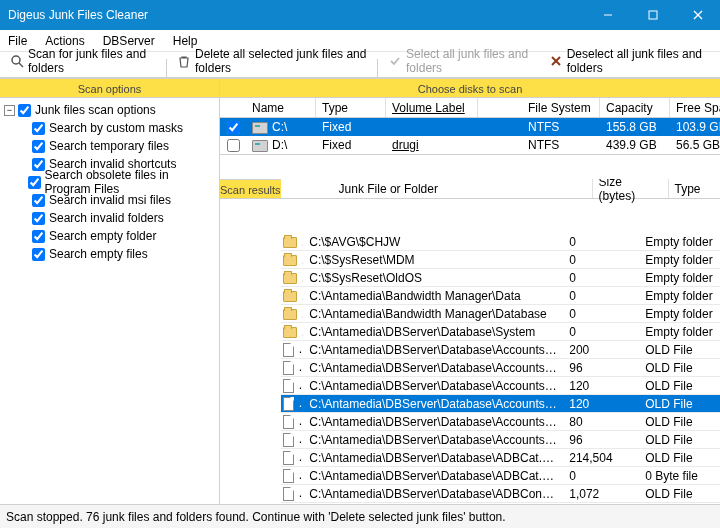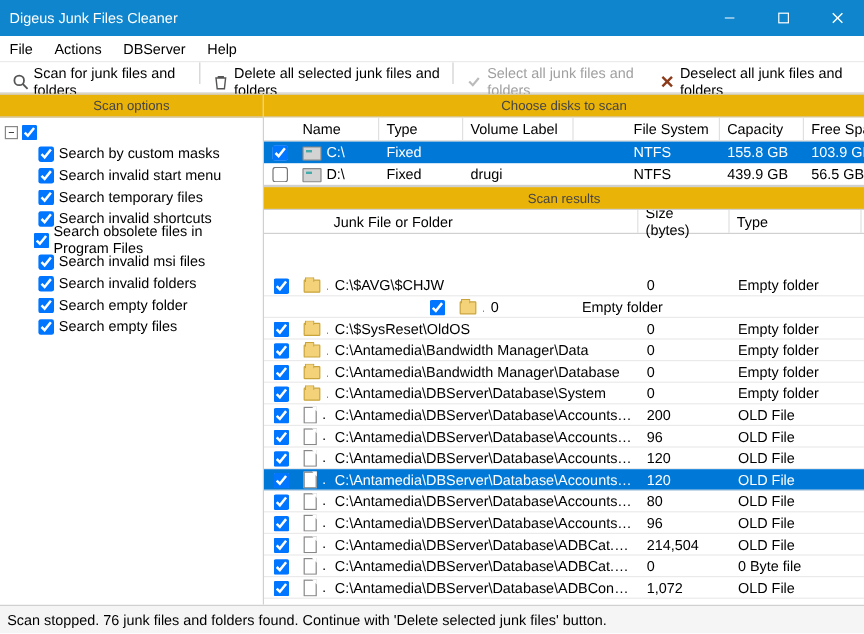--- a/index.html
+++ b/index.html
@@ -3,52 +3,52 @@
 <meta charset="utf-8">
 <style>
 * { box-sizing: border-box; margin: 0; padding: 0; font-family: "Segoe UI", Tahoma, sans-serif; font-size: 12px; }
 body { background: #fff; width: 720px; height: 528px; overflow: hidden; display: flex; flex-direction: column; }
 .titlebar { background: #0e85cd; color: #fff; height: 30px; display: flex; align-items: center; padding-left: 8px; }
 .titlebar-title { flex: 1; font-size: 12px; }
 .titlebar-btns { display: flex; }
 .tb-btn { width: 45px; height: 30px; display: flex; align-items: center; justify-content: center; color: #fff; }
 .menubar { background: #fff; height: 22px; display: flex; align-items: center; padding-left: 8px; gap: 18px; border-bottom: 1px solid #e5e5e5; }
 .menubar span { cursor: default; }
-.toolbar { background: #fff; height: 26px; display: flex; align-items: flex-start; padding: 0 6px; border-bottom: 1px solid #d0d0d0; gap: 4px; }
+.toolbar { background: #fff; height: 26px; display: flex; align-items: flex-end; padding: 0 6px; border-bottom: 1px solid #d0d0d0; gap: 4px; }
 .tool-btn { display: flex; align-items: center; gap: 4px; padding: 2px 4px; cursor: default; }
 .tool-btn.disabled { color: #a0a0a0; }
 .tool-icon { width: 16px; height: 16px; display: inline-flex; align-items: center; justify-content: center; }
 .tool-sep { width: 1px; height: 18px; background: #d0d0d0; margin: 0 2px; }
 .main { flex: 1; display: flex; overflow: hidden; }
 .left-pane { width: 220px; border-right: 1px solid #d0d0d0; display: flex; flex-direction: column; }
-.pane-header { background: #eab308; border: 1px solid #d0d0d0; border-left: none; border-right: none; text-align: center; height: 20px; line-height: 20px; color: #444; font-size: 11px; }
+.pane-header { background: #fde047; border: 1px solid #d0d0d0; border-left: none; border-right: none; text-align: center; height: 20px; line-height: 20px; color: #444; font-size: 11px; }
 .tree { padding: 4px 4px; overflow: auto; flex: 1; }
 .tree-node { display: flex; align-items: center; height: 16px; margin-bottom: 2px; }
 .tree-expand { width: 11px; height: 11px; border: 1px solid #888; font-size: 9px; line-height: 9px; text-align: center; margin-right: 3px; cursor: default; background: #fff; }
 .tree-spacer { width: 14px; display: inline-block; }
 .tree-check { margin-right: 4px; }
 .right-pane { flex: 1; display: flex; flex-direction: column; overflow: hidden; }
 .disk-section { display: flex; flex-direction: column; border-bottom: 1px solid #d0d0d0; }
 .table { width: 100%; }
 .thead { display: flex; background: #fff; border-bottom: 1px solid #d0d0d0; height: 20px; align-items: flex-start; }
 .th { padding: 0 6px; border-right: 1px solid #e0e0e0; height: 100%; display: flex; align-items: center; color: #000; }
 .tbody { }
 .tr { display: flex; height: 18px; align-items: center; }
 .tr.selected { background: #0078d7; color: #fff; }
 .td { padding: 0 6px; overflow: hidden; text-overflow: ellipsis; white-space: nowrap; }
 .disk-check-col { width: 26px; flex-shrink: 0; text-align: center; }
 .disk-name-col { width: 70px; flex-shrink: 0; }
 .disk-type-col { width: 70px; flex-shrink: 0; }
-.disk-vol-col { width: 92px; flex-shrink: 0; }
+.disk-vol-col { width: 92px; flex-shrink: 0; text-decoration: underline; }
 .disk-fs-col { width: 78px; flex-shrink: 0; margin-left: 44px; }
 .disk-cap-col { width: 70px; flex-shrink: 0; }
 .disk-free-col { width: 110px; flex-shrink: 0; }
 .drive-icon { width: 16px; height: 12px; background: #d3d3d3; border: 1px solid #888; border-radius: 1px; display: inline-block; margin-right: 4px; vertical-align: middle; position: relative; }
 .drive-icon::after { content: ''; position: absolute; left: 2px; top: 2px; width: 5px; height: 2px; background: #4aa; }
-.results-section { flex: 1; display: flex; flex-direction: column; overflow: hidden; margin-top: 0; }
+.results-section { flex: 1; display: flex; flex-direction: row; overflow: hidden; margin-top: 24px; }
 .results-body { flex: 1; overflow-y: auto; overflow-x: hidden; }
 .res-check-col { width: 26px; flex-shrink: 0; text-align: center; }
 .res-path-col { width: 260px; flex-shrink: 0; }
 .res-size-col { width: 76px; flex-shrink: 0; }
 .res-type-col { width: 110px; flex-shrink: 0; }
 .folder-icon { width: 14px; height: 11px; display: inline-block; margin-right: 4px; vertical-align: middle; background: #f3d27a; border: 1px solid #c9a43a; border-radius: 1px; position: relative; }
 .folder-icon::before { content: ''; position: absolute; top: -3px; left: 0; width: 6px; height: 3px; background: #f3d27a; border: 1px solid #c9a43a; border-bottom: none; border-radius: 1px 1px 0 0; }
 .file-icon { width: 11px; height: 14px; display: inline-block; margin-right: 4px; vertical-align: middle; background: #fff; border: 1px solid #888; position: relative; }
 .file-icon::after { content: ''; position: absolute; right: -1px; top: -1px; width: 0; height: 0; border-left: 4px solid transparent; border-top: 4px solid #fff; }
 .statusbar { height: 24px; border-top: 1px solid #d0d0d0; display: flex; align-items: center; padding: 0 6px; background: #f5f5f5; font-size: 12px; }
@@ -127,33 +127,28 @@
   </div>
 </div>
 
 <div class="main">
   <div class="left-pane">
     <div class="pane-header">Scan options</div>
     <div class="tree">
       <div class="tree-node">
         <span class="tree-expand">−</span>
         <input type="checkbox" class="tree-check" checked="" style="">
+        <span>Junk files scan options</span>
       </div>
       <div id="tree-children">
           <div class="tree-node">
             <span class="tree-spacer"></span>
             <span class="tree-spacer"></span>
             <input type="checkbox" class="tree-check" checked="" style="">
             <span>Search by custom masks</span>
-          </div>
-          <div class="tree-node">
-            <span class="tree-spacer"></span>
-            <span class="tree-spacer"></span>
-            <input type="checkbox" class="tree-check" checked="" style="">
-            <span>Search invalid start menu</span>
           </div>
           <div class="tree-node">
             <span class="tree-spacer"></span>
             <span class="tree-spacer"></span>
             <input type="checkbox" class="tree-check" checked="" style="">
             <span>Search temporary files</span>
           </div>
           <div class="tree-node">
             <span class="tree-spacer"></span>
             <span class="tree-spacer"></span>
@@ -244,20 +239,21 @@
             <div class="tr res-tr">
               <div class="td res-check-col"><input type="checkbox" checked="" style=""></div>
               <div class="td" style="width:26px;flex-shrink:0;"><span class="folder-icon"></span></div>
               <div class="td res-path-col">C:\$AVG\$CHJW</div>
               <div class="td res-size-col">0</div>
               <div class="td res-type-col">Empty folder</div>
             </div>
             <div class="tr res-tr">
               <div class="td res-check-col"><input type="checkbox" checked="" style=""></div>
               <div class="td" style="width:26px;flex-shrink:0;"><span class="folder-icon"></span></div>
+              <div class="td res-path-col">C:\$SysReset\MDM</div>
               <div class="td res-size-col">0</div>
               <div class="td res-type-col">Empty folder</div>
             </div>
             <div class="tr res-tr">
               <div class="td res-check-col"><input type="checkbox" checked="" style=""></div>
               <div class="td" style="width:26px;flex-shrink:0;"><span class="folder-icon"></span></div>
               <div class="td res-path-col">C:\$SysReset\OldOS</div>
               <div class="td res-size-col">0</div>
               <div class="td res-type-col">Empty folder</div>
             </div>

